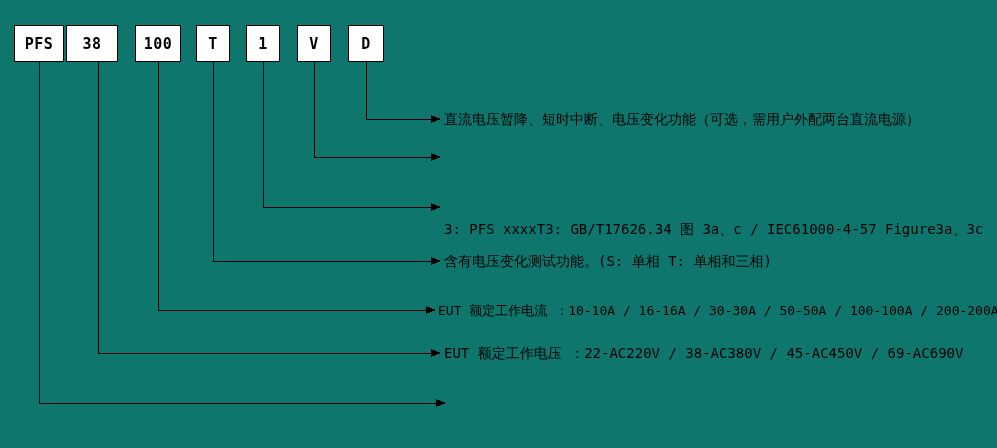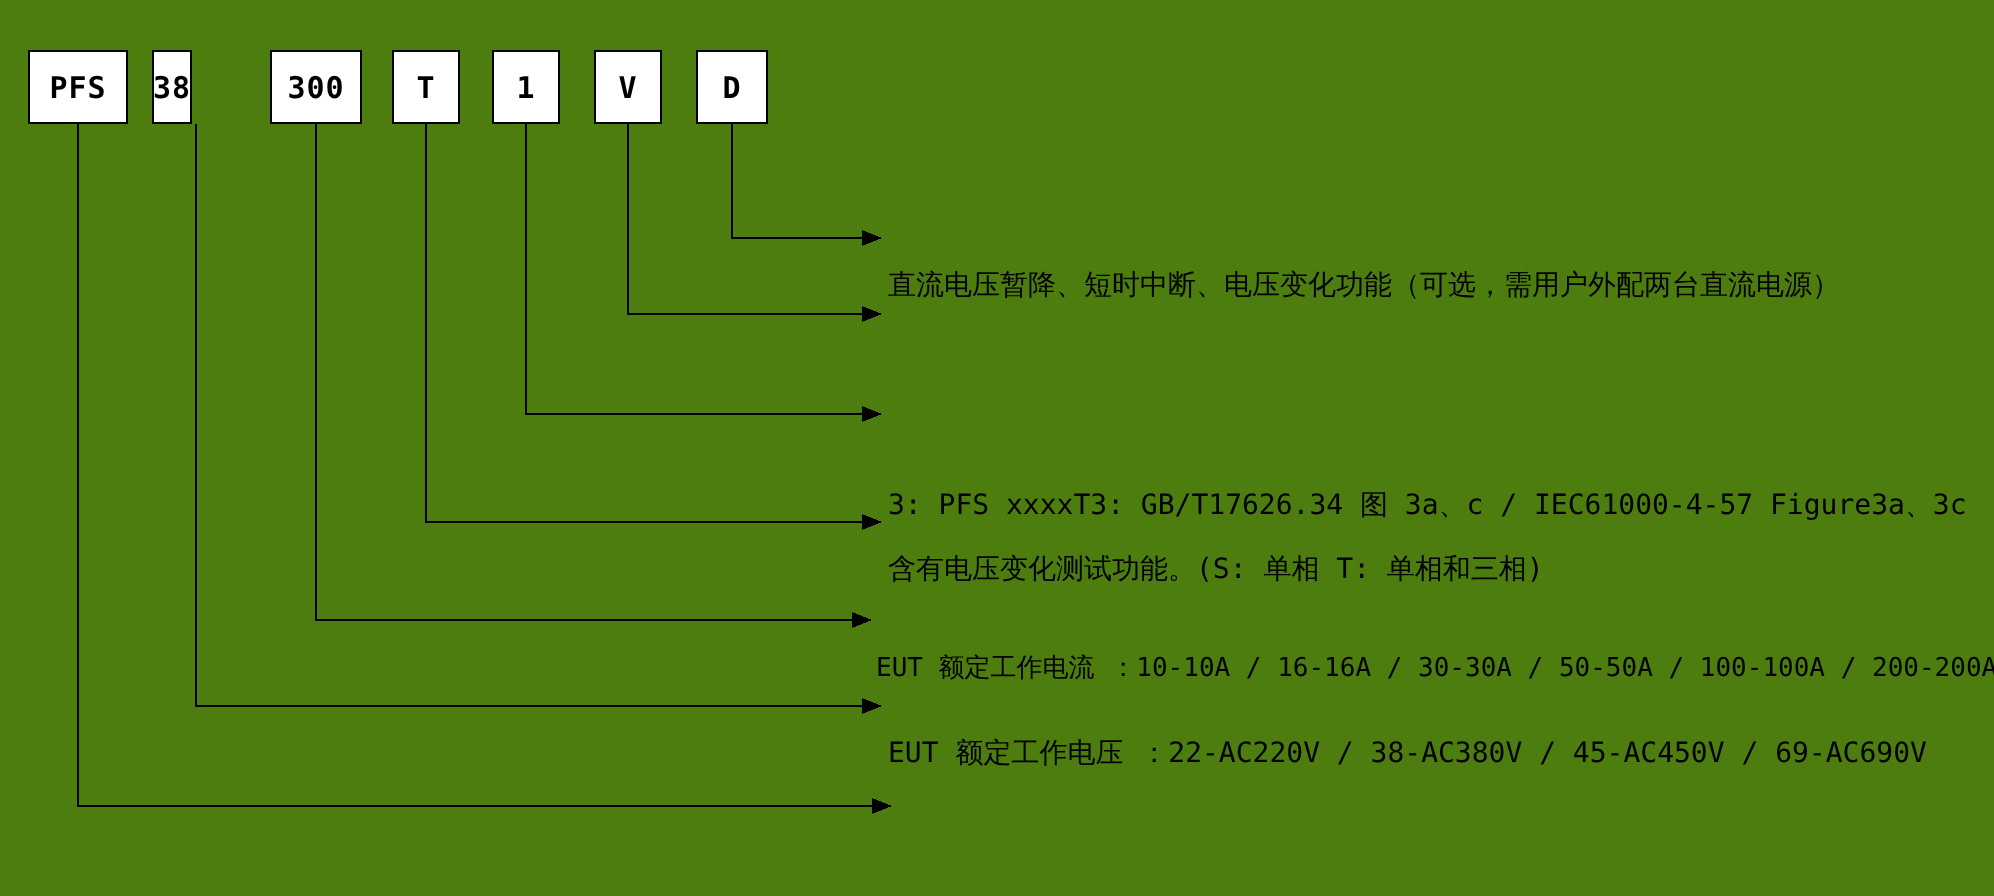--- a/index.html
+++ b/index.html
@@ -1,21 +1,21 @@
 <!DOCTYPE html>
 <html><head>
 <meta charset="utf-8">
 <style>
   * { margin: 0; padding: 0; box-sizing: border-box; }
   html, body { background: #ffffff; }
   .canvas {
     position: relative;
     width: 997px;
     height: 448px;
-    background: #4d7c0f;
+    background: #0f766e;
     color: #000000;
     font-family: "DejaVu Sans Mono", "Liberation Mono", monospace;
     overflow: hidden;
   }
   .box {
     position: absolute;
     top: 25px;
     height: 37px;
     border: 1px solid #000000;
     background: #ffffff;
@@ -24,21 +24,20 @@
     justify-content: center;
     font-weight: bold;
     font-size: 15px;
     letter-spacing: 0.5px;
   }
   .desc {
     position: absolute;
     font-size: 14px;
     line-height: 18px;
     white-space: nowrap;
-    margin-top: 24px;
   }
   .desc.small { font-size: 13px; }
   svg.connectors {
     position: absolute;
     left: 0;
     top: 0;
     pointer-events: none;
   }
 </style>
 </head>
@@ -57,22 +56,22 @@
       <polyline points="314,62 314,157 431,157" marker-end="url(#arrowhead)"></polyline>
       <polyline points="263,62 263,207 431,207" marker-end="url(#arrowhead)"></polyline>
       <polyline points="213,62 213,261 431,261" marker-end="url(#arrowhead)"></polyline>
       <polyline points="158,62 158,310 426,310" marker-end="url(#arrowhead)"></polyline>
       <polyline points="98,62 98,353 431,353" marker-end="url(#arrowhead)"></polyline>
       <polyline points="39,62 39,403 436,403" marker-end="url(#arrowhead)"></polyline>
     </g>
   </svg>
 
   <div class="box" style="left:14px;  width:50px">PFS</div>
-  <div class="box" style="left:76px;  width:20px">38</div>
-  <div class="box" style="left:135px; width:46px">300</div>
+  <div class="box" style="left:66px;  width:52px">38</div>
+  <div class="box" style="left:135px; width:46px">100</div>
   <div class="box" style="left:196px; width:34px">T</div>
   <div class="box" style="left:246px; width:34px">1</div>
   <div class="box" style="left:297px; width:34px">V</div>
   <div class="box" style="left:348px; width:36px">D</div>
 
   <div class="desc" style="left:444px; top:110px">直流电压暂降、短时中断、电压变化功能（可选，需用户外配两台直流电源）</div>
   <div class="desc" style="left:444px; top:220px">3: PFS xxxxT3: GB/T17626.34  图 3a、c / IEC61000-4-57   Figure3a、3c</div>
   <div class="desc" style="left:444px; top:252px">含有电压变化测试功能。(S: 单相  T: 单相和三相)</div>
   <div class="desc small" style="left:438px; top:302px">EUT 额定工作电流 ：10-10A / 16-16A / 30-30A / 50-50A / 100-100A / 200-200A</div>
   <div class="desc" style="left:444px; top:344px">EUT 额定工作电压 ：22-AC220V / 38-AC380V / 45-AC450V / 69-AC690V</div>

